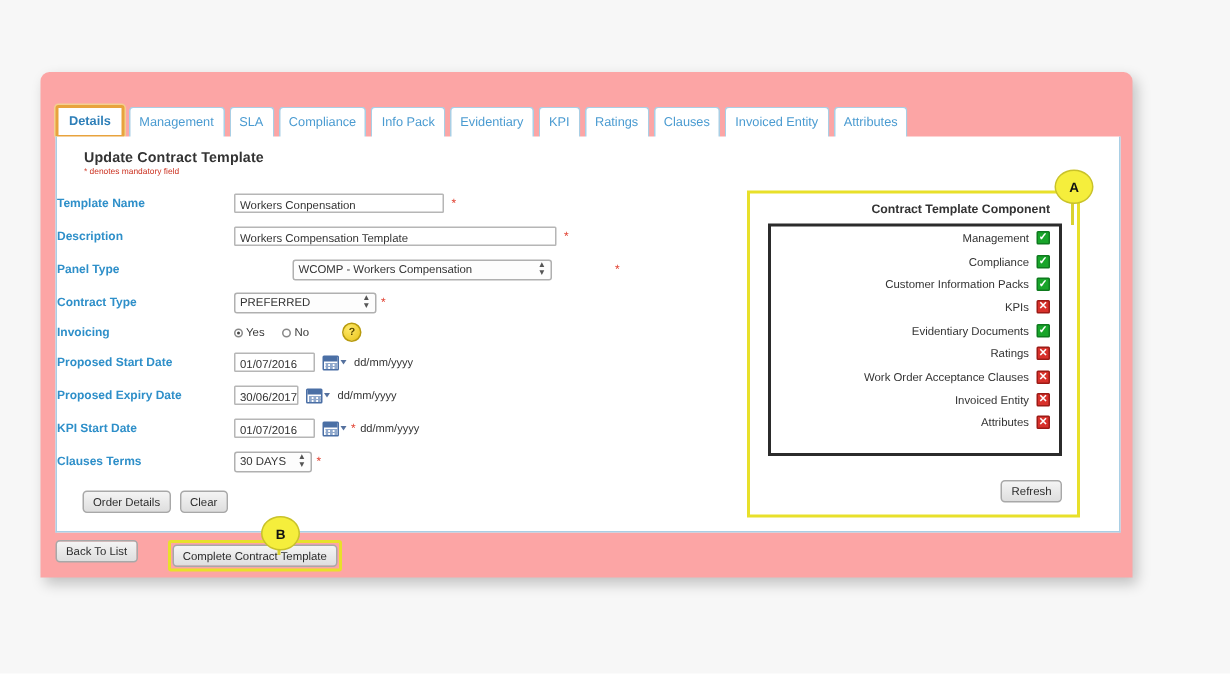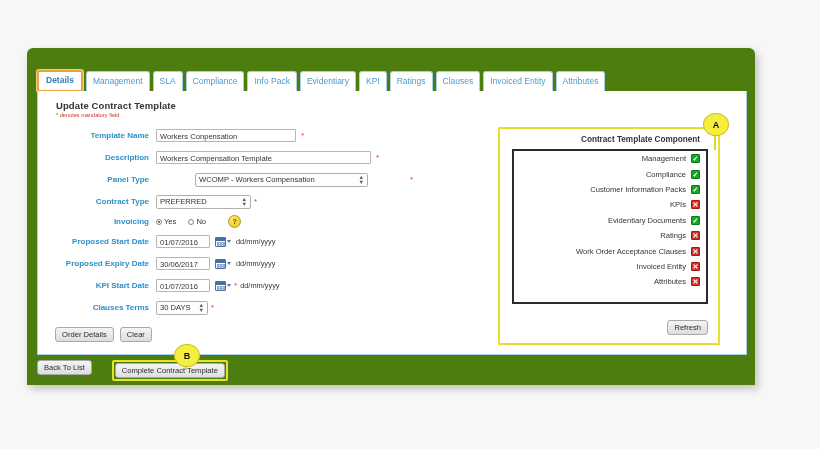--- a/index.html
+++ b/index.html
@@ -7,21 +7,21 @@
     width:820px;height:449px;
     background:#f7f7f7;
     font-family:"Liberation Sans", sans-serif;
     overflow:hidden;
     position:relative;
   }
 
   
   #card{
     position:absolute;left:27px;top:48px;width:728px;height:337px;
-    background:#4d7c0f;
+    background:#fca5a5;
     border-radius:6px 6px 0 0;
     box-shadow:3px 4px 9px rgba(0,0,0,0.22);
   }
 
   
   #tabstrip{
     position:absolute;left:10px;top:22px;right:8px;height:22px;
     display:flex;align-items:flex-end;gap:3px;
     border-bottom:1px solid #a9cfe5;
   }
@@ -62,21 +62,21 @@
     letter-spacing:.1px;
   }
   #mandnote{
     position:absolute;left:18px;top:21px;
     font-size:5.6px;color:#cc3322;
   }
 
   
   .frow{position:absolute;left:0;height:17px;display:flex;align-items:center;}
   .flabel{
-    width:118px;text-align:right;
+    width:118px;
     font-size:8px;color:#2e8fc9;font-weight:bold;
     padding-right:7px;box-sizing:border-box;
     white-space:nowrap;
   }
   .ftext{
     height:13px;border:1px solid #b6b6b6;background:#fff;
     font-size:7.6px;color:#333;font-family:"Liberation Sans",sans-serif;
     padding:0 3px;box-sizing:border-box;line-height:13px;
     border-radius:1px;
   }
@@ -266,21 +266,21 @@
     <div class="frow" style="top:142px;">
       <div class="flabel">Proposed Start Date</div>
       <div class="ftext" style="width:54px;">01/07/2016</div>
       <span class="calicon"></span>
         <span class="caret"></span>
       <span class="datefmt">dd/mm/yyyy</span>
     </div>
 
     <div class="frow" style="top:164px;">
       <div class="flabel">Proposed Expiry Date</div>
-      <div class="ftext" style="width:54px;">30/06/2017</div>
+      <div class="ftext" style="width:43px;">30/06/2017</div>
       <span class="calicon"></span>
         <span class="caret"></span>
       <span class="datefmt">dd/mm/yyyy</span>
     </div>
 
     <div class="frow" style="top:186px;">
       <div class="flabel">KPI Start Date</div>
       <div class="ftext" style="width:54px;">01/07/2016</div>
       <span class="calicon"></span>
         <span class="caret"></span>

